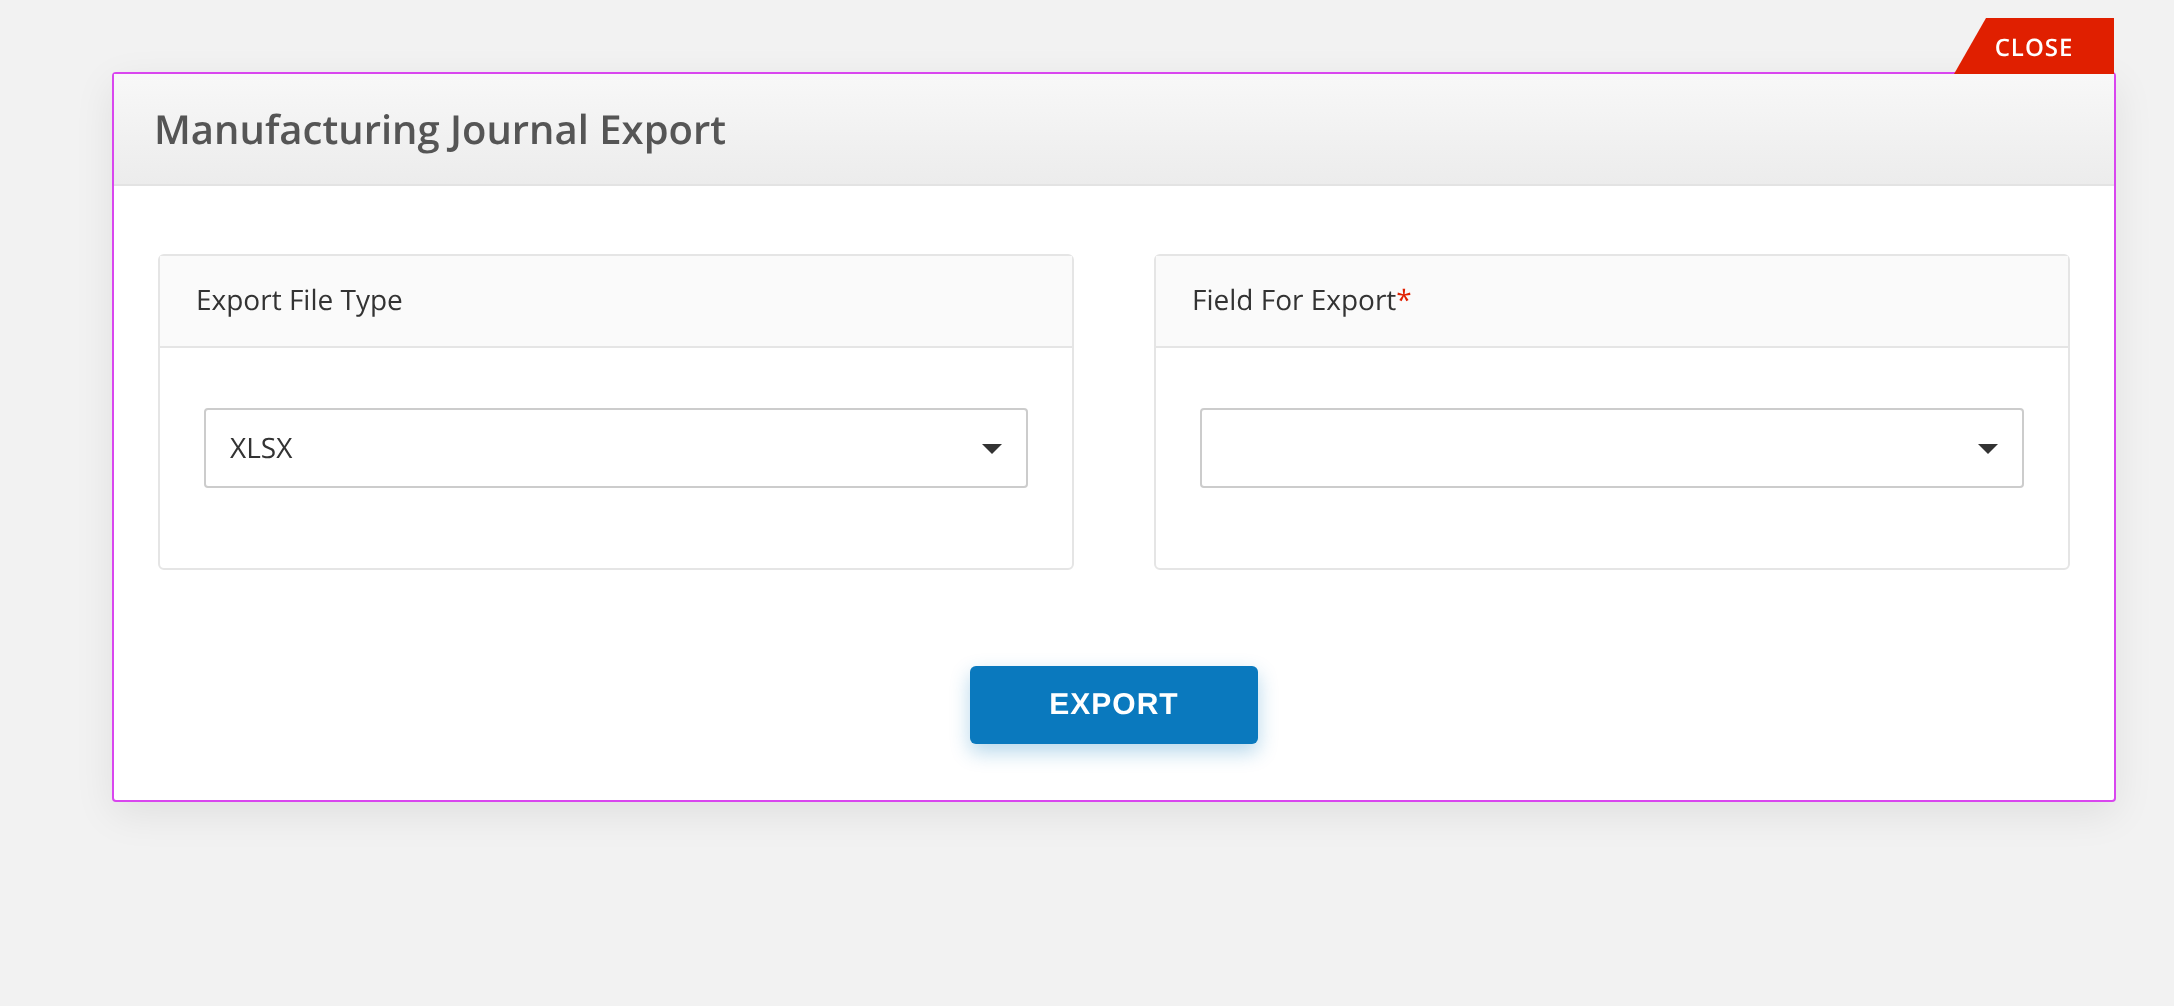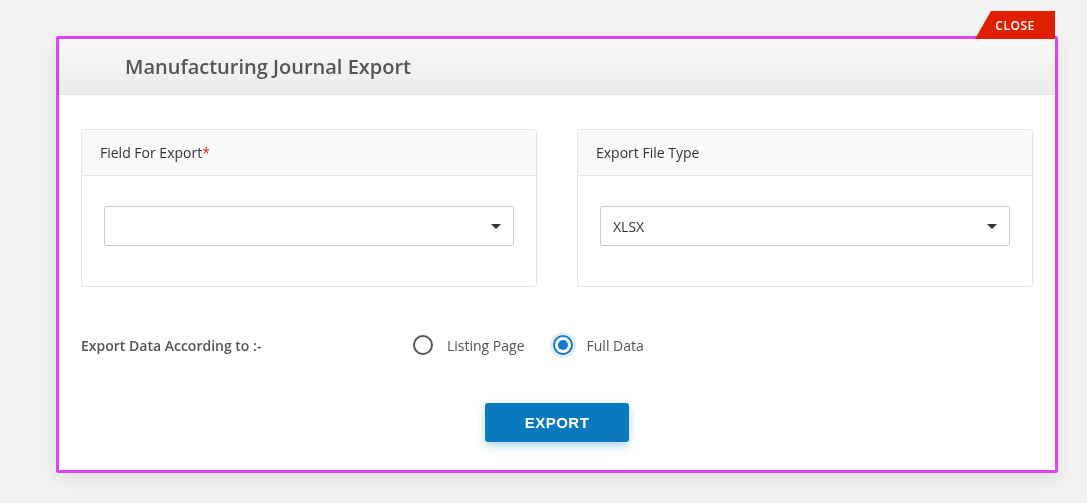--- a/index.html
+++ b/index.html
@@ -10,21 +10,21 @@
       height: 503px;
       position: relative;
       overflow: hidden;
     }
     .modal {
       position: absolute;
       left: 56px;
       top: 36px;
       width: 1002px;
       background: #fff;
-      border: 3px solid #d946ef;
+      border: 1px solid #d946ef;
       border-radius: 2px;
       box-shadow: 0 6px 20px rgba(0,0,0,0.08);
     }
     .close-btn {
       position: absolute;
       top: -28px;
       right: 0;
       width: 80px;
       height: 28px;
       background: #e01f00;
@@ -40,21 +40,20 @@
     }
     .modal-header {
       background: linear-gradient(#f8f8f8, #ececec);
       border-bottom: 1px solid #e3e3e3;
       padding: 14px 20px;
     }
     .modal-title {
       font-size: 20px;
       font-weight: 600;
       color: #555;
-      margin-left: 46px;
     }
     .modal-body {
       padding: 34px 22px 28px 22px;
     }
     .row {
       display: flex;
       gap: 40px;
     }
     .card {
       flex: 1;
@@ -168,55 +167,44 @@
   <div class="modal-header">
     <div class="modal-title">Manufacturing Journal Export</div>
   </div>
 
   <div class="modal-body">
 
     <div class="row">
 
       <div class="card">
         <div class="card-header">
+          <span>Export File Type</span>
+        </div>
+        <div class="card-body short">
+          <div class="select">
+            <span class="select-value">XLSX</span>
+            <span class="caret"></span>
+          </div>
+        </div>
+      </div>
+
+      <div class="card">
+        <div class="card-header">
           <span>Field For Export</span><span class="req">*</span>
         </div>
         <div class="card-body">
           <div class="select">
             <span class="select-value"></span>
             <span class="caret"></span>
           </div>
         </div>
       </div>
 
-      <div class="card">
-        <div class="card-header">
-          <span>Export File Type</span>
-        </div>
-        <div class="card-body short">
-          <div class="select">
-            <span class="select-value">XLSX</span>
-            <span class="caret"></span>
-          </div>
-        </div>
-      </div>
-
     </div>
 
-    <div class="radio-row">
-      <div class="radio-label-lead">Export Data According to :-</div>
-      <div class="radio-group">
-        <div class="radio"></div>
-        <div class="radio-text">Listing Page</div>
-        <div class="radio checked">
-          <div class="radio-dot"></div>
-        </div>
-        <div class="radio-text">Full Data</div>
-      </div>
-    </div>
 
     <div class="actions">
       <button class="export-btn">
         <span>EXPORT</span>
       </button>
     </div>
 
   </div>
 </div>
 

